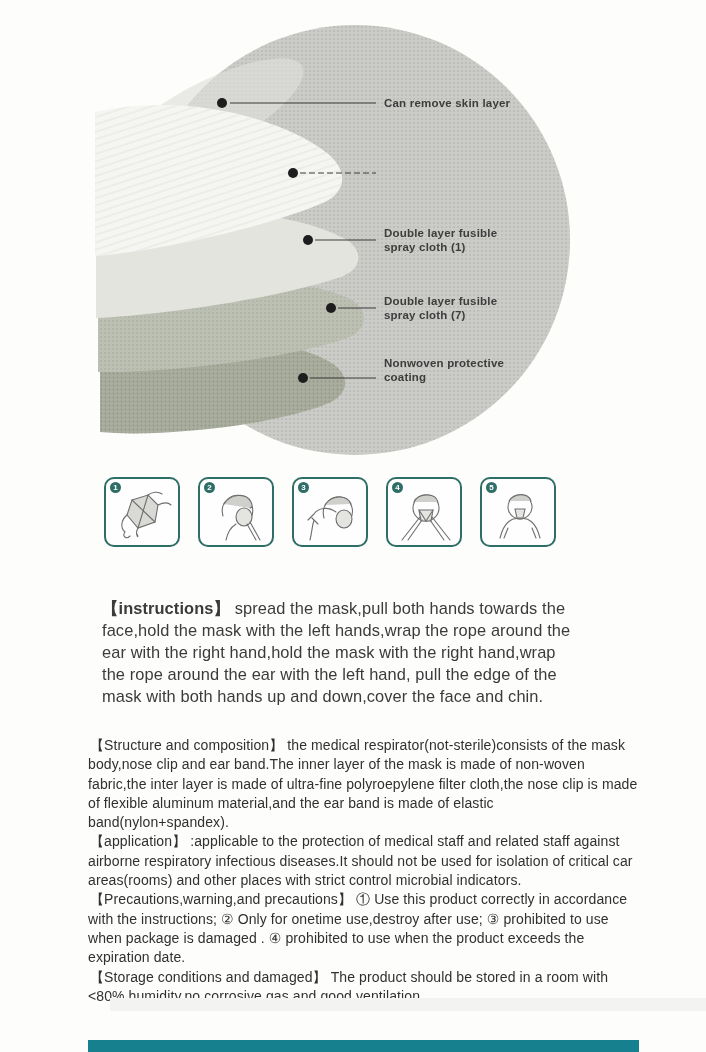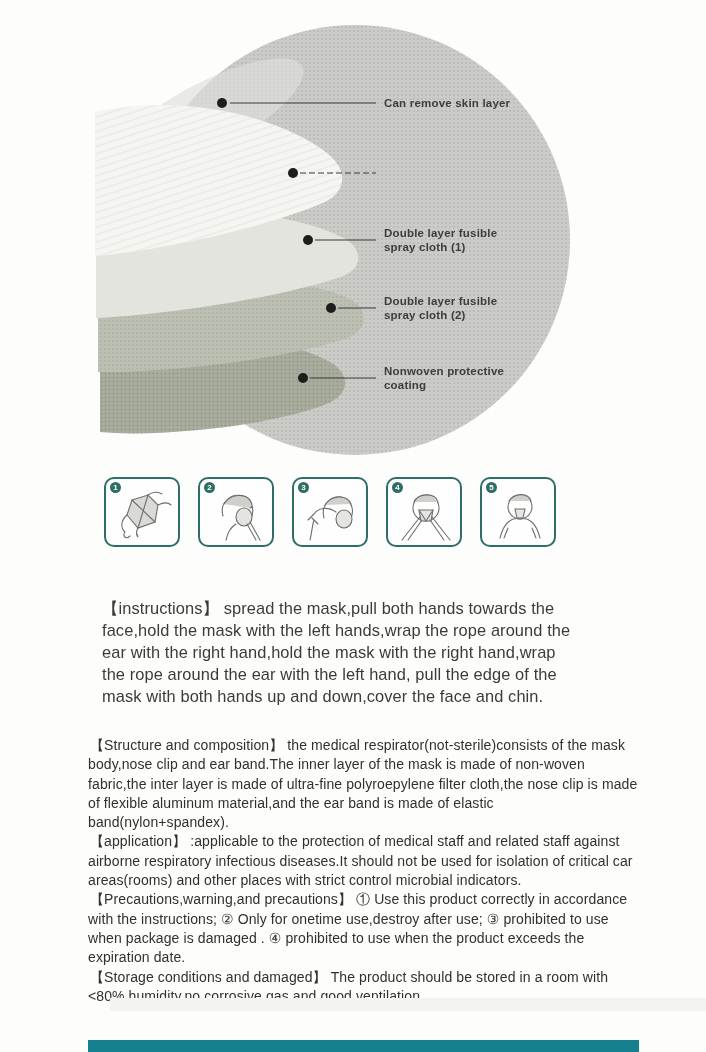--- a/index.html
+++ b/index.html
@@ -34,21 +34,21 @@
   .step-art{position:absolute;left:6px;top:11px;}
   
   .heading{
     position:absolute;left:104px;top:566px;margin:0;width:560px;
     font-size:17.5px;font-weight:bold;color:#b26550;letter-spacing:.2px;
   }
   .instructions{
     position:absolute;left:102px;top:597px;margin:0;width:478px;
     font-size:16.4px;line-height:22px;color:#3b3b3b;letter-spacing:.1px;
   }
-  .instructions .tag{font-weight:normal;}
+  .instructions .tag{font-weight:bold;}
   
   .details{
     position:absolute;left:88px;top:736px;width:550px;
     font-size:14px;line-height:19.3px;color:#303030;letter-spacing:.1px;
   }
   .details p{margin:0;}
   .details .tag{padding-left:2px;}
   
   .faint-band{position:absolute;left:110px;top:998px;width:596px;height:13px;background:#f3f3f1;}
   .bottom-bar{position:absolute;left:88px;top:1040px;width:551px;height:12px;background:#17808e;}
@@ -108,23 +108,23 @@
 
     <div class="callout-label" style="top:96px">
       <div>Can remove skin layer</div>
     </div>
     <div class="callout-label" style="top:226px">
       <div>Double layer fusible</div>
       <div>spray cloth (1)</div>
     </div>
     <div class="callout-label" style="top:294px">
       <div>Double layer fusible</div>
-      <div>spray cloth (2)</div>
-    </div>
-    <div class="callout-label centered" style="top:364px">
+      <div>spray cloth (7)</div>
+    </div>
+    <div class="callout-label centered" style="top:356px">
       <div>Nonwoven protective</div>
       <div>coating</div>
     </div>
   </section>
 
   <section class="steps">
 
     <div class="step-panel" style="left:104px">
       <span class="step-badge">1</span>
       <svg class="step-art" width="64" height="54" viewBox="0 0 64 54">

